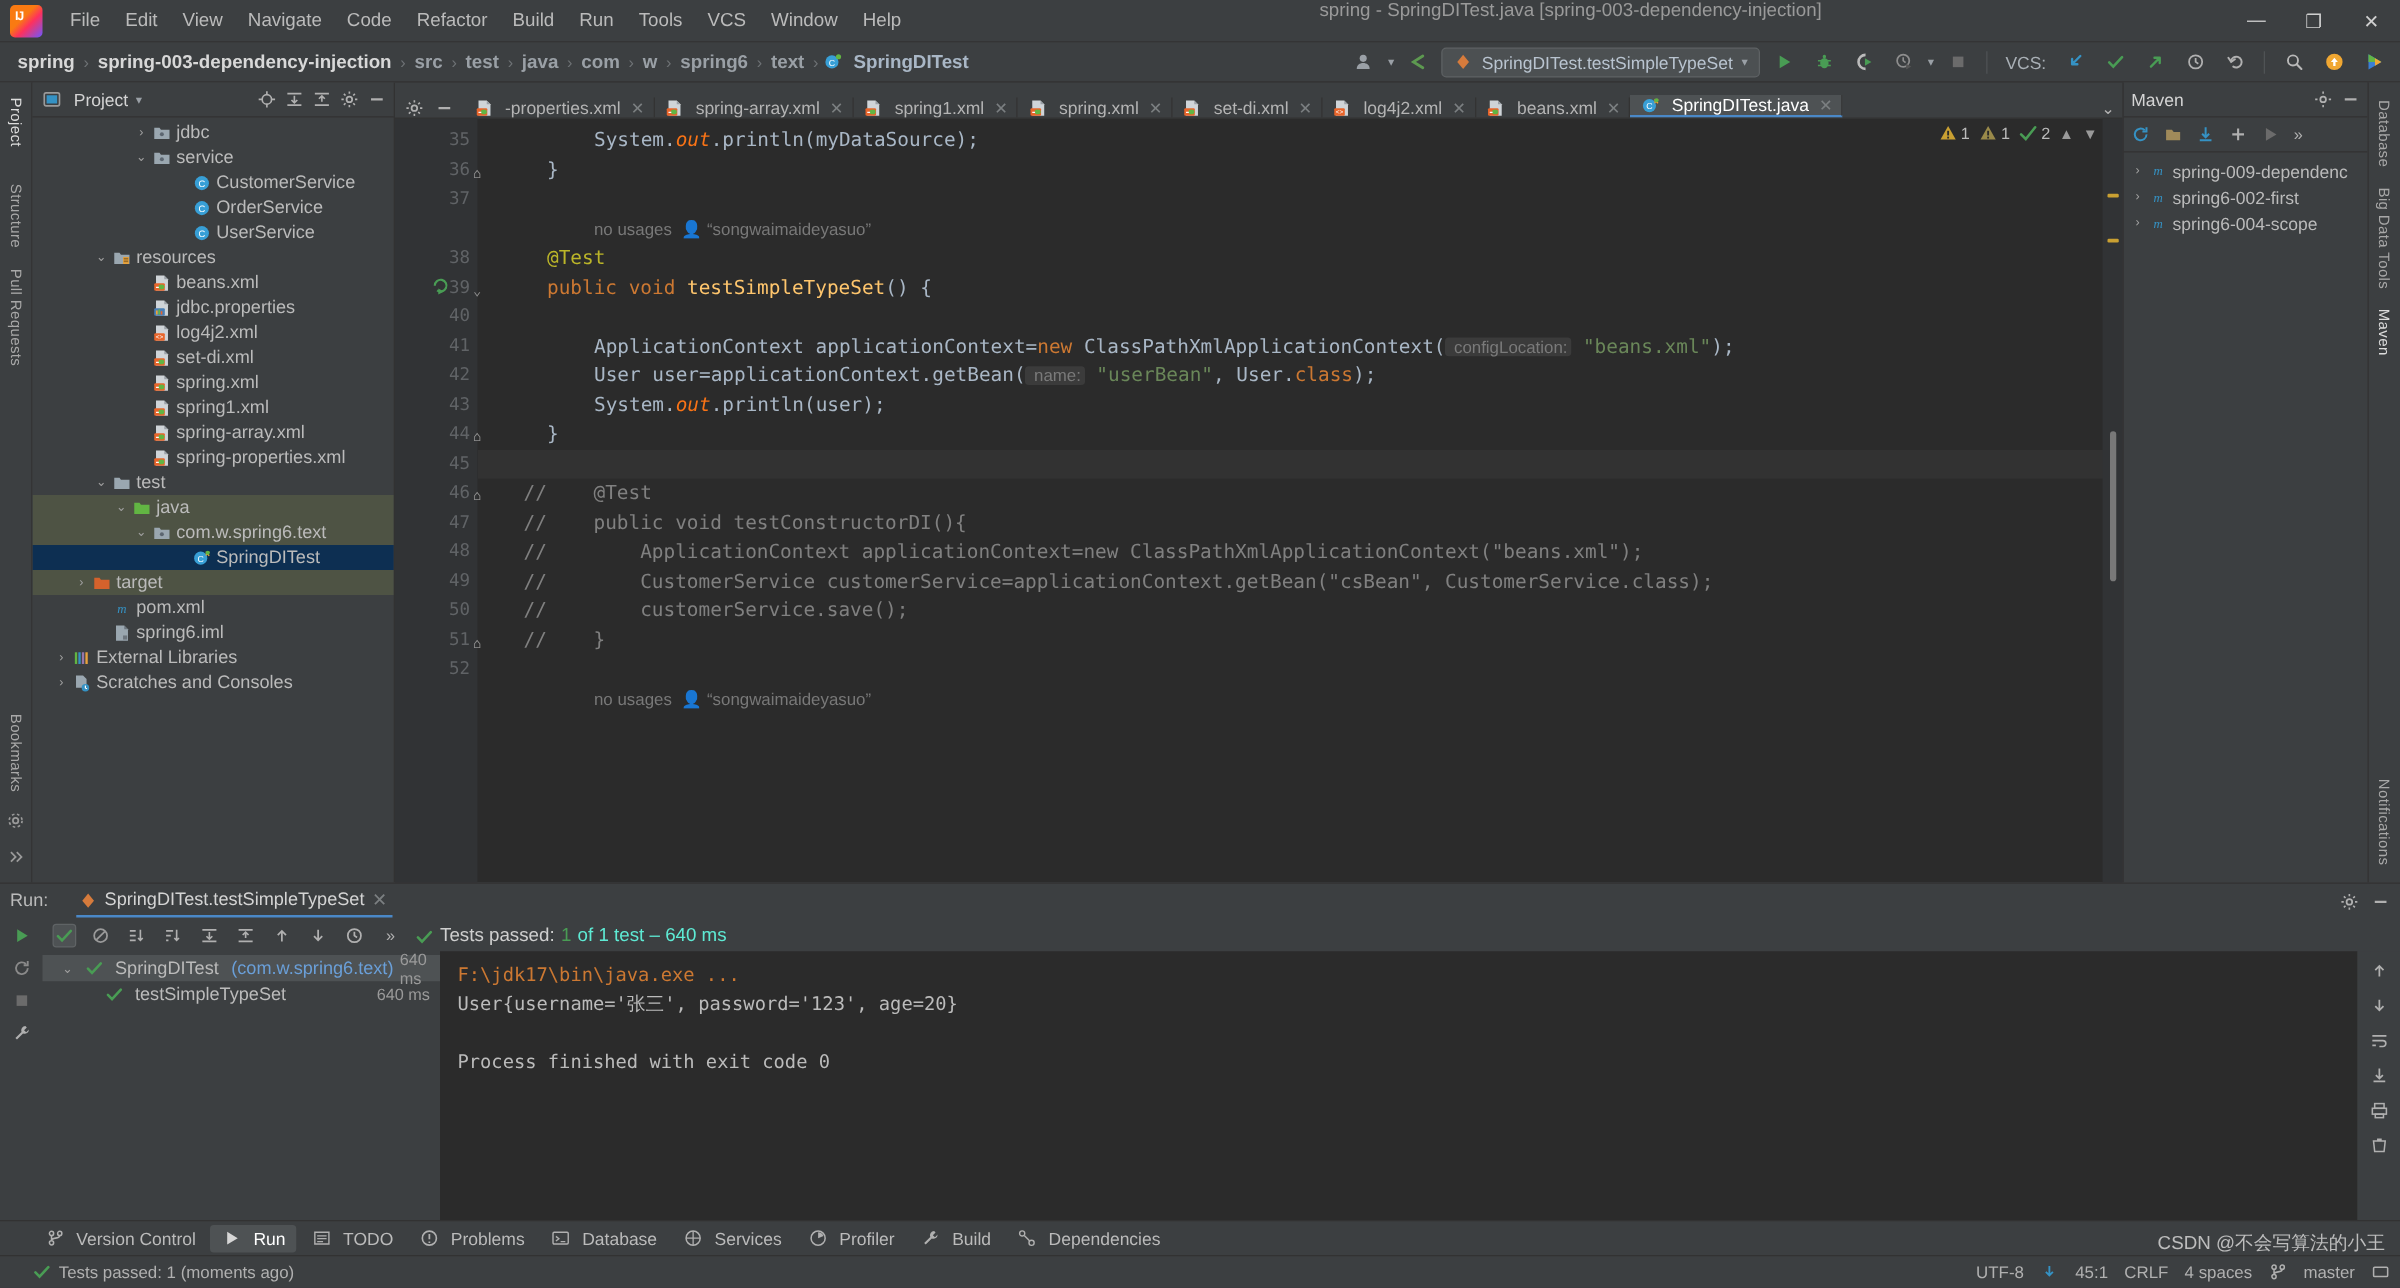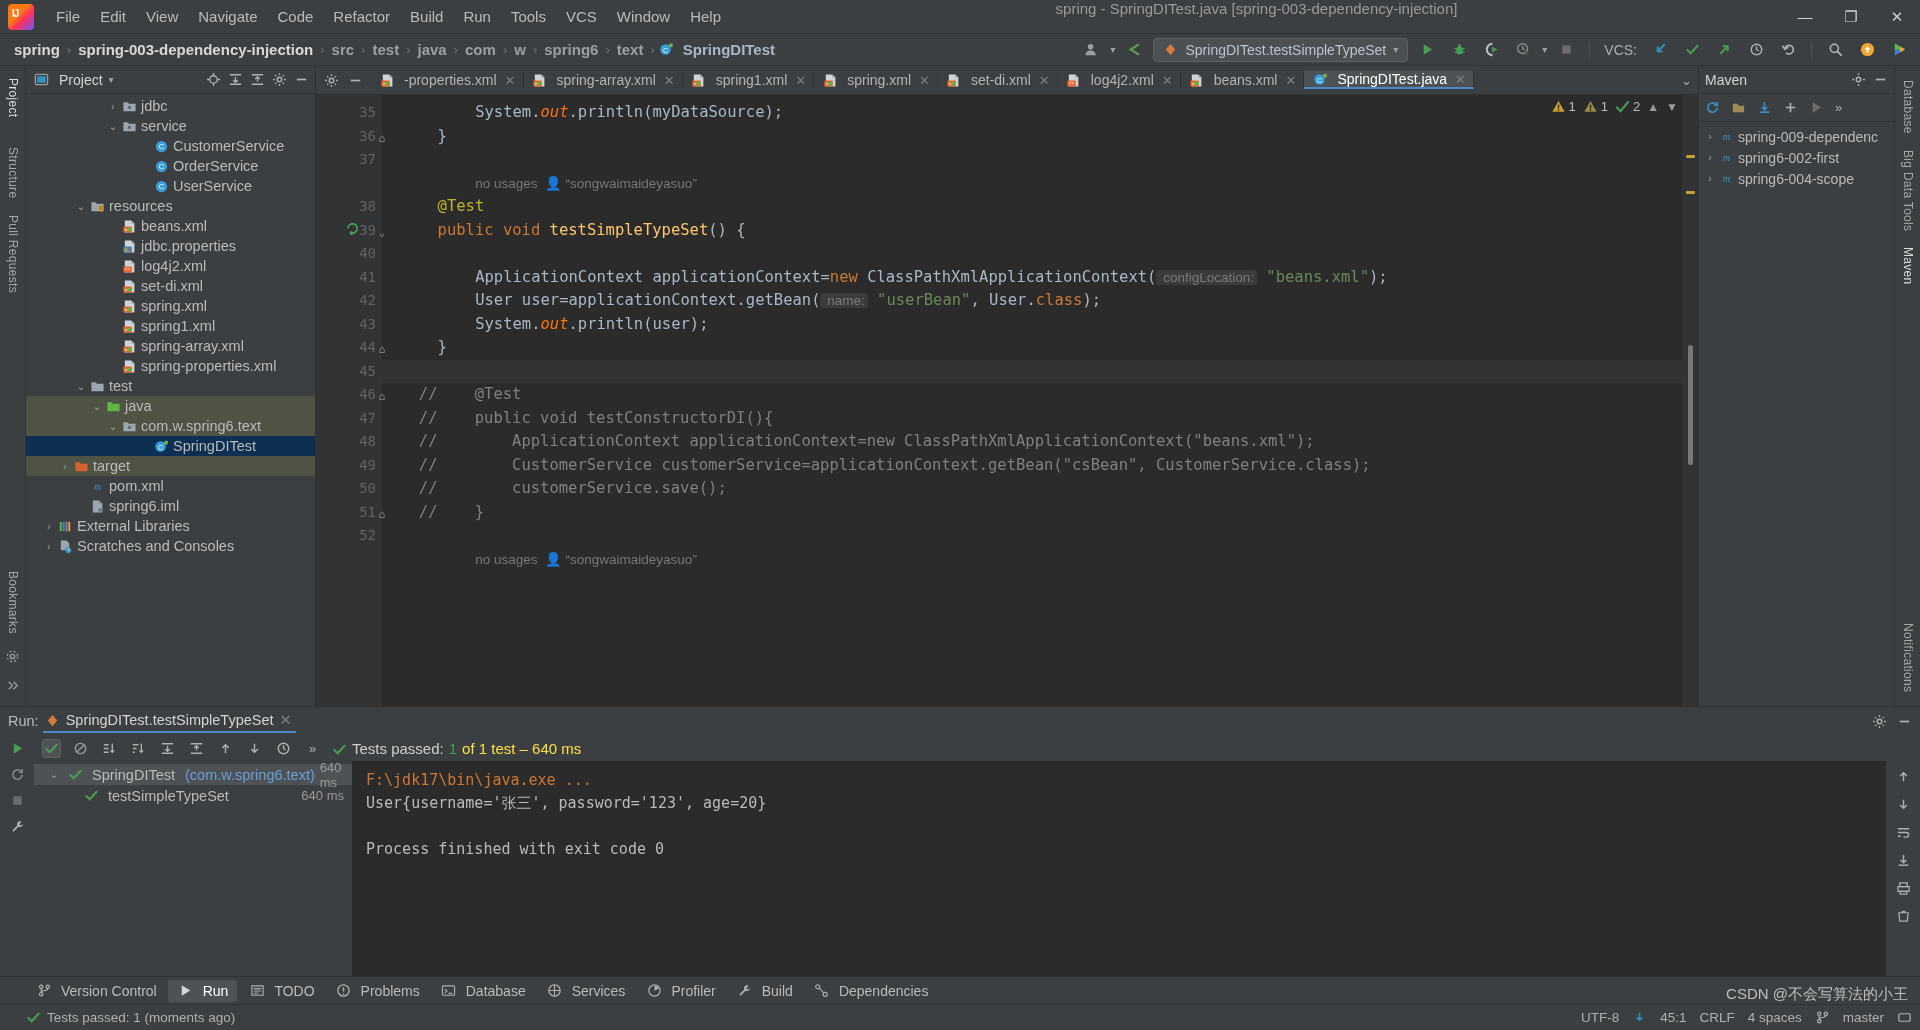--- a/index.html
+++ b/index.html
@@ -65,21 +65,21 @@
   .tree { flex:1; overflow:hidden; padding-top:2px; font-size:14.5px; }
   .trow { height:20px; display:flex; align-items:center; white-space:nowrap; padding-right:4px; }
   .trow.sel { background:#0d2f52; }
   .trow.ctx { background:#4e5344; }
   .chev { width:14px; text-align:center; color:#a0a0a0; font-size:10px; flex:0 0 14px; }
   .ticon { width:18px; display:flex; align-items:center; justify-content:center; flex:0 0 18px; margin-right:3px;}
   .tlabel { color:#bbbbbb; }
 
   
   .editorarea { flex:1; display:flex; flex-direction:column; min-width:0; background:#2b2b2b; }
-  .tabsrow { height:29px; background:#3c3f41; display:flex; align-items:center; flex:0 0 29px;
+  .tabsrow { height:29px; background:#3c3f41; display:flex; align-items:flex-end; flex:0 0 29px;
              border-bottom:1px solid #323232; overflow:hidden;}
   .tab-pre { display:flex; align-items:center; gap:9px; padding:0 8px; }
   .tab { display:flex; align-items:center; gap:5px; padding:0 7px; font-size:14px; color:#b4b4b4;
          border-right:1px solid #333; white-space:nowrap; }
   .tab.active { background:#4e5254; color:#ffffff; border-bottom:2px solid #4a88c7; }
   .tab .x { color:#7b7f81; font-size:13px; margin-left:3px; }
   .tabs-right { margin-left:auto; display:flex; align-items:center; padding:0 6px; }
 
   .editorwrap { flex:1; display:flex; min-height:0; position:relative; overflow:hidden; }
   .gutter { width:66px; background:#313335; flex:0 0 66px; padding-top:6px; font-family:"DejaVu Sans Mono", monospace;
@@ -110,33 +110,33 @@
 
   
   .mavenpanel { width:196px; background:#3c3f41; flex:0 0 196px; display:flex; flex-direction:column;
                 border-left:1px solid #323232;}
   .mvn-tree { font-size:14px; padding-top:4px; }
   .mrow { height:21px; display:flex; align-items:center; padding-left:4px; white-space:nowrap; }
 
   
   .runpanel { height:270px; flex:0 0 270px; background:#3c3f41; display:flex; flex-direction:column;
               border-top:1px solid #323232; }
-  .run-head { height:28px; display:flex; align-items:center; gap:4px; padding:0 8px; flex:0 0 28px; }
+  .run-head { height:28px; display:flex; align-items:center; gap:22px; padding:0 8px; flex:0 0 28px; }
   .run-label { font-size:14.5px; color:#bbbbbb; }
   .run-tab { display:flex; align-items:center; gap:6px; font-size:14.5px; color:#d4d4d4;
              border-bottom:2px solid #4a88c7; padding:3px 4px 3px 2px;}
   .run-head-right { margin-left:auto; display:flex; gap:10px; align-items:center; }
   .run-body { flex:1; display:flex; min-height:0; }
   .run-toolbar { width:34px; flex:0 0 34px; display:flex; flex-direction:column; align-items:center;
                  gap:11px; padding-top:6px; }
   .run-main { flex:1; display:flex; flex-direction:column; min-width:0; }
   .tests-toolbar { height:26px; display:flex; align-items:center; gap:10px; padding:0 8px; flex:0 0 26px;}
   .tb-ico { width:19px; height:19px; display:flex; align-items:center; justify-content:center; }
   .status-line { font-size:15px; color:#cfcfcf; display:flex; align-items:flex-end; gap:5px; }
-  .status-dim { color:#fde047; }
+  .status-dim { color:#5eead4; }
   .run-split { flex:1; display:flex; min-height:0; }
   .tests-tree { width:318px; flex:0 0 318px; font-size:14.5px; padding-top:3px; }
   .testrow { height:21px; display:flex; align-items:center; gap:5px; padding-left:8px; }
   .testrow.sel { background:#4e5254; }
   .t-time { margin-left:auto; padding-right:8px; color:#9a9a9a; font-size:13px; }
   .console { flex:1; background:#2b2b2b; font-family:"DejaVu Sans Mono", monospace; font-size:15px;
              padding:8px 0 0 14px; overflow:hidden; min-width:0; }
   .cl { height:23px; line-height:23px; white-space:pre; color:#bbbbbb; }
   .cl.link { color:#cc7832; }
   .console-rail { width:34px; flex:0 0 34px; background:#3c3f41; display:flex; flex-direction:column;

